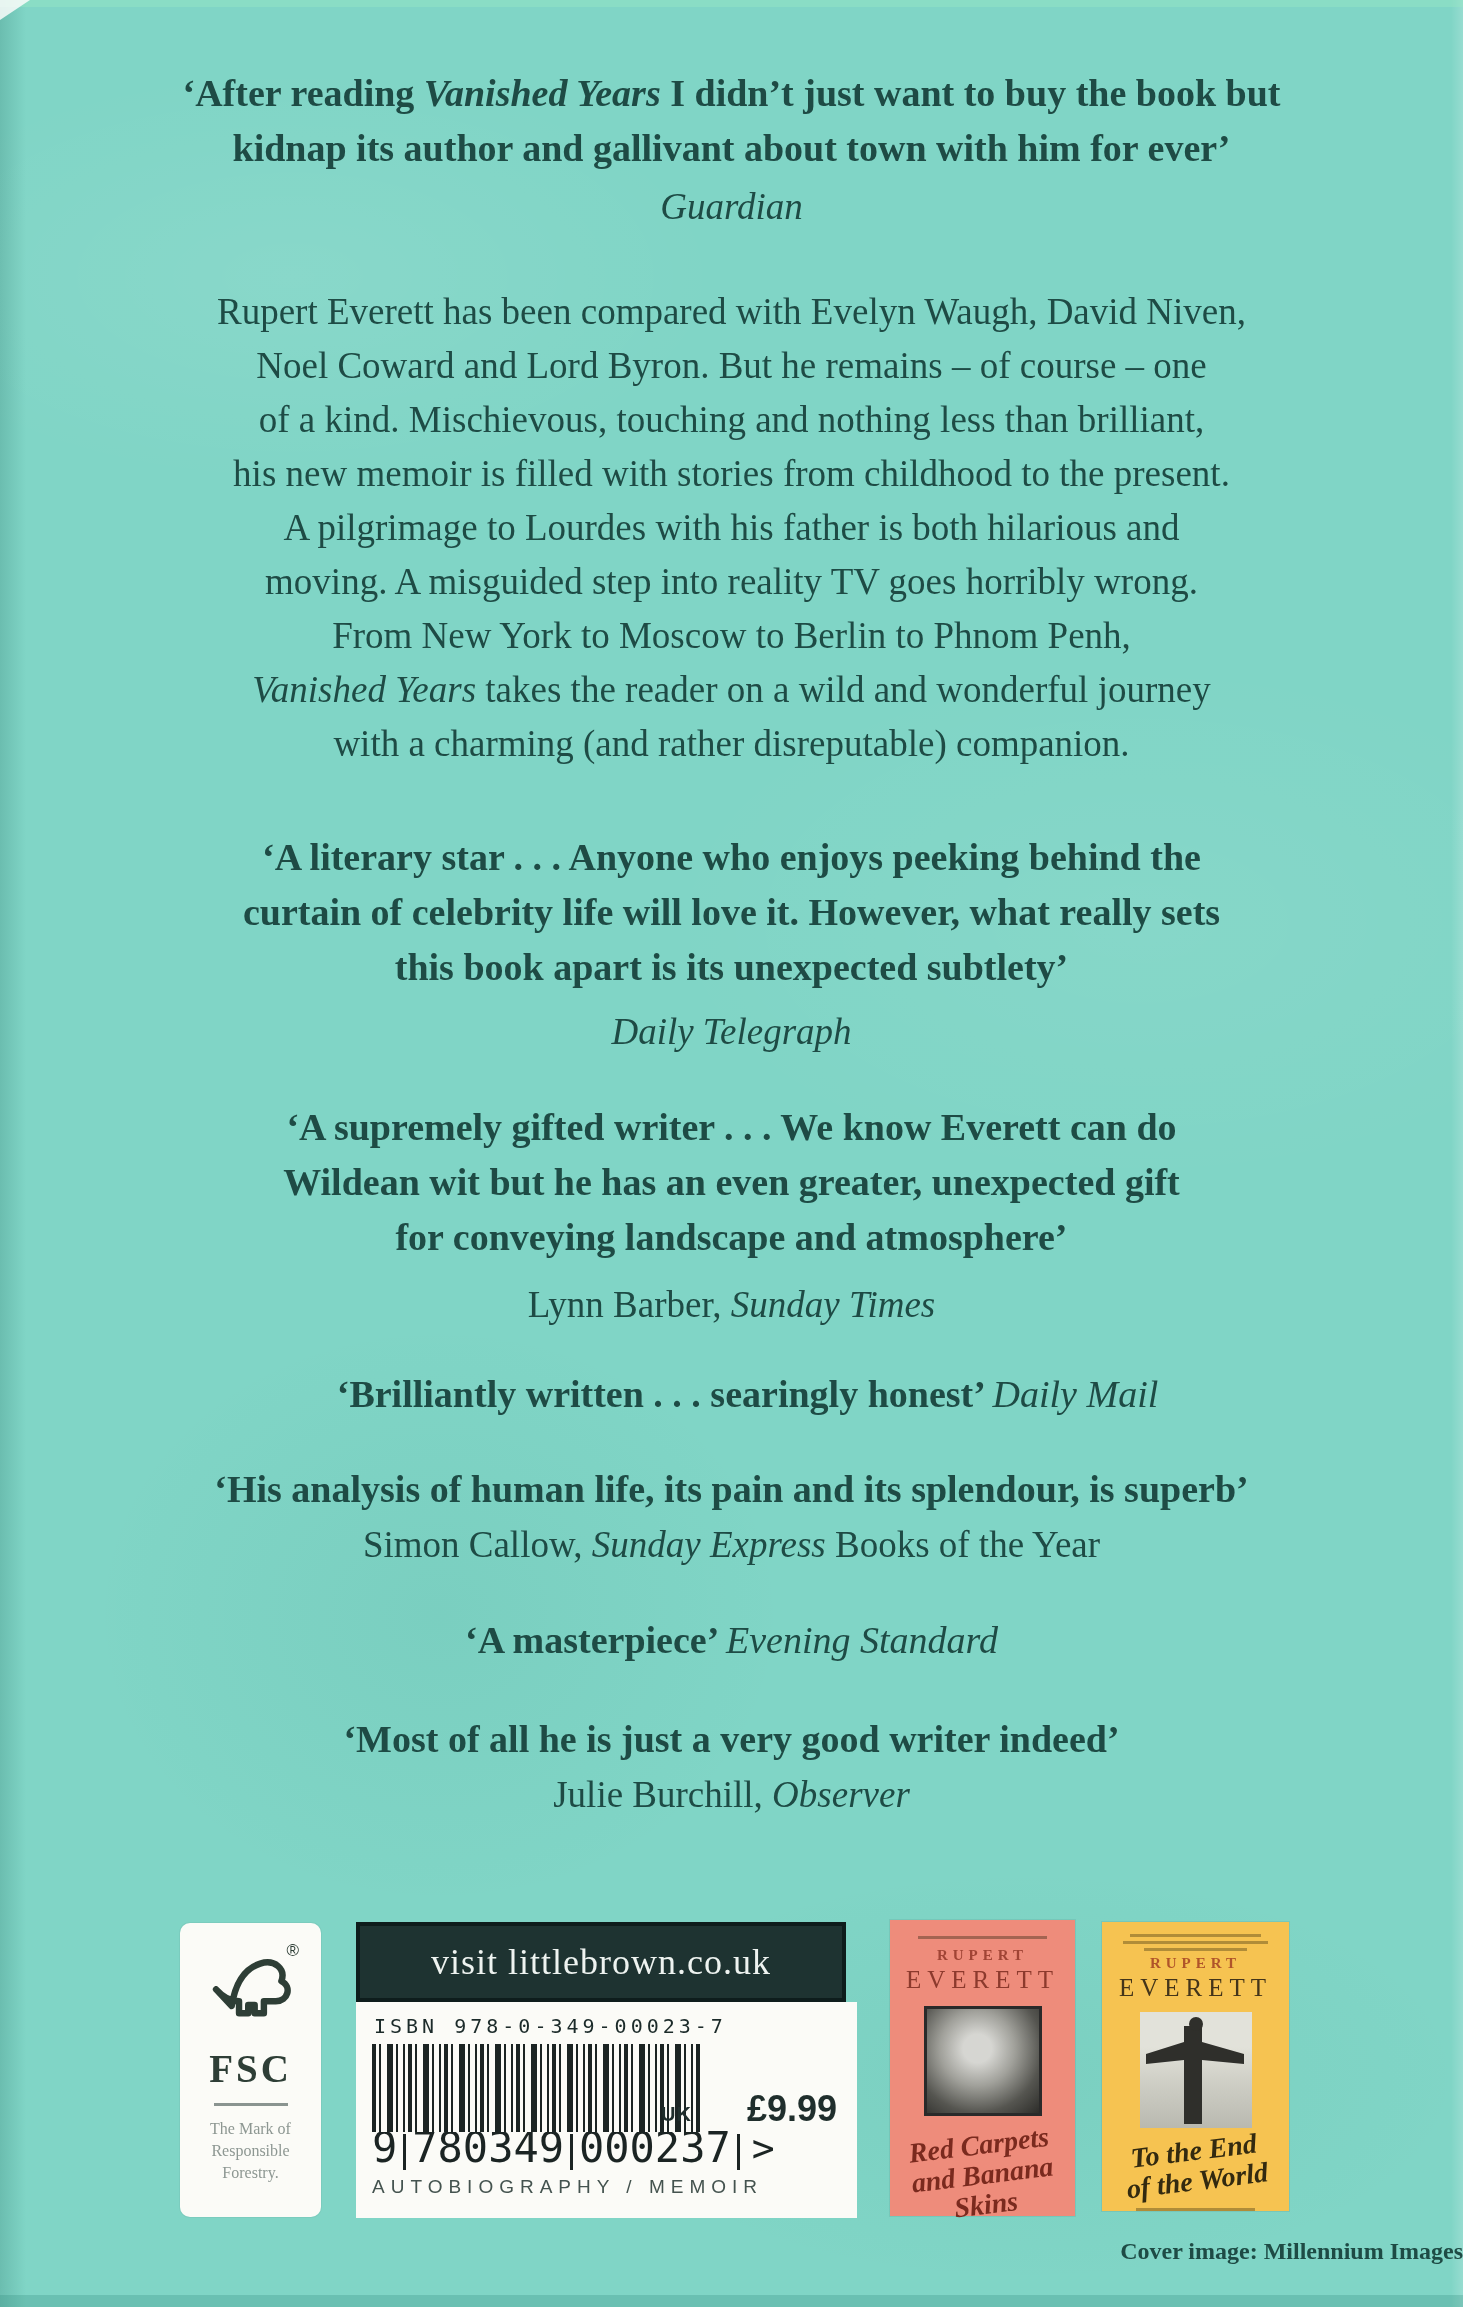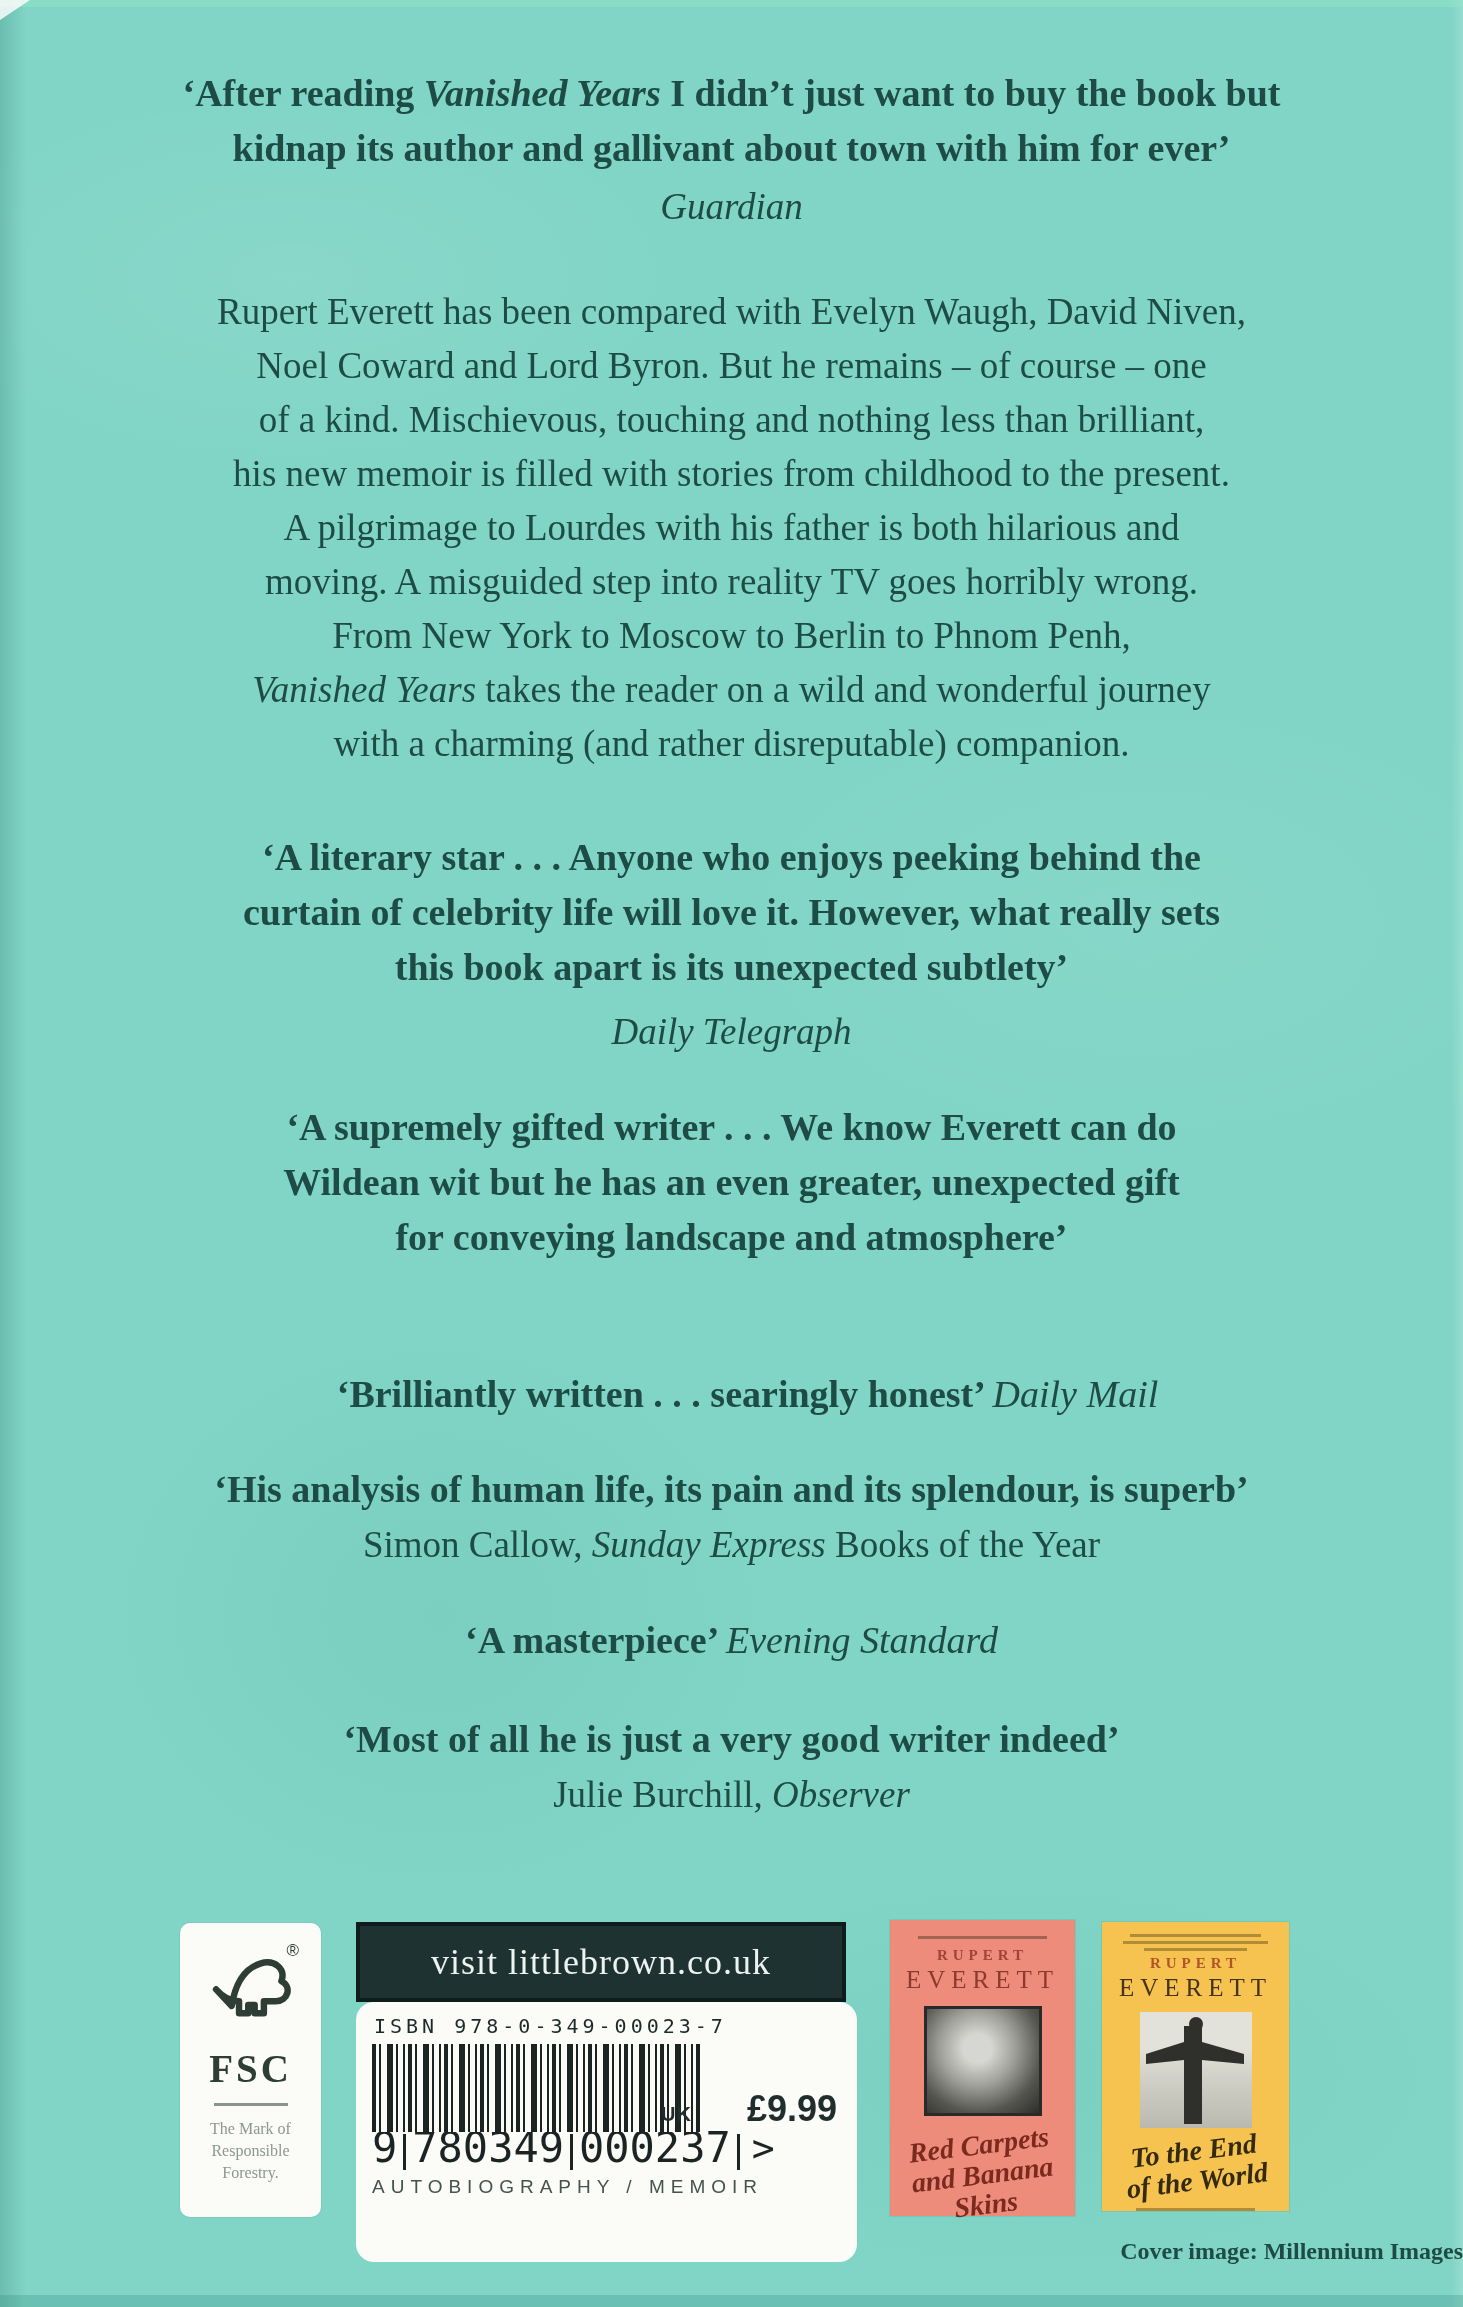--- a/index.html
+++ b/index.html
@@ -44,21 +44,21 @@
   #fsc-card .reg { position:absolute; top:18px; right:22px; font-size:17px; color:#2e3e36;
     font-family:"Liberation Sans",sans-serif; }
   .fsc-label { font-size:39px; font-weight:bold; letter-spacing:3px; color:#2e3e36; margin-top:17px; }
   .fsc-rule { width:74px; border-top:3px solid #8a9490; margin:12px auto 12px auto; }
   .fsc-tag { font-size:16px; line-height:22px; color:#8d9792; }
 
   #banner { position:absolute; left:356px; top:1922px; width:490px; height:80px;
     background:#1e3331; border:4px solid #0e1d1c; display:flex; align-items:center; justify-content:center; }
   #banner .banner-text { color:#eef3f0; font-size:36px; letter-spacing:1px; }
 
-  #barcode-panel { left:356px; top:2002px; width:501px; height:260px; padding:12px 0 12px 16px;border-radius:18px; }
+  #barcode-panel { left:356px; top:2002px; width:501px; height:216px; padding:12px 0 12px 16px; }
   .isbn-line { font-family:"DejaVu Sans Mono",monospace; font-size:20px; letter-spacing:4px;
     color:#1c2b2a; margin-left:2px; }
   .bars { position:relative; width:328px; height:88px; margin-top:6px;
     background:repeating-linear-gradient(90deg,
       #1b2423 0 4px, #fbfbf7 4px 7px,
       #1b2423 7px 9px, #fbfbf7 9px 15px,
       #1b2423 15px 21px, #fbfbf7 21px 24px,
       #1b2423 24px 26px, #fbfbf7 26px 31px,
       #1b2423 31px 33px, #fbfbf7 33px 36px); }
   .price { position:absolute; right:20px; top:86px; color:#1f2e2c;
@@ -129,20 +129,21 @@
   <div class="line b">‘A literary star . . . Anyone who enjoys peeking behind the</div>
   <div class="line b">curtain of celebrity life will love it. However, what really sets</div>
   <div class="line b">this book apart is its unexpected subtlety’</div>
   <div class="src" style="margin-top:12px;">Daily Telegraph</div>
 </div>
 
 <div class="block" style="top:1100px;">
   <div class="line b">‘A supremely gifted writer . . . We know Everett can do</div>
   <div class="line b">Wildean wit but he has an even greater, unexpected gift</div>
   <div class="line b">for conveying landscape and atmosphere’</div>
+  <div class="line" style="margin-top:12px;font-size:37px;"><span>Lynn Barber, </span><span class="i">Sunday Times</span></div>
 </div>
 
 <div class="block" style="top:1367px;margin-left:32px;">
   <div class="line"><span class="b">‘Brilliantly written . . . searingly honest’ </span><span class="i">Daily Mail</span></div>
 </div>
 
 <div class="block" style="top:1462px;">
   <div class="line b">‘His analysis of human life, its pain and its splendour, is superb’</div>
   <div class="line" style="font-size:37px;"><span>Simon Callow, </span><span class="i">Sunday Express</span><span> Books of the Year</span></div>
 </div>

